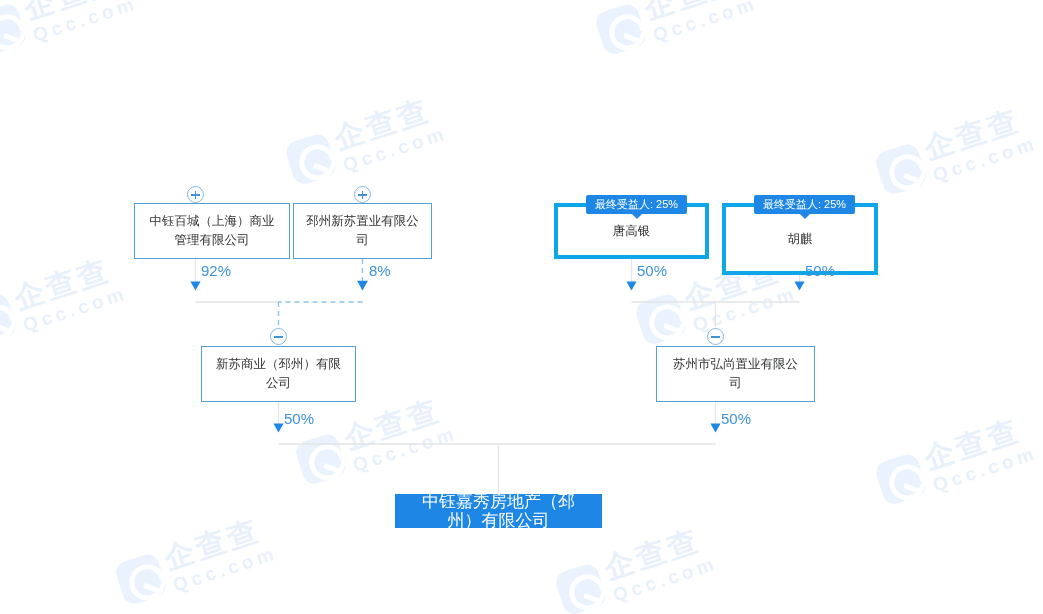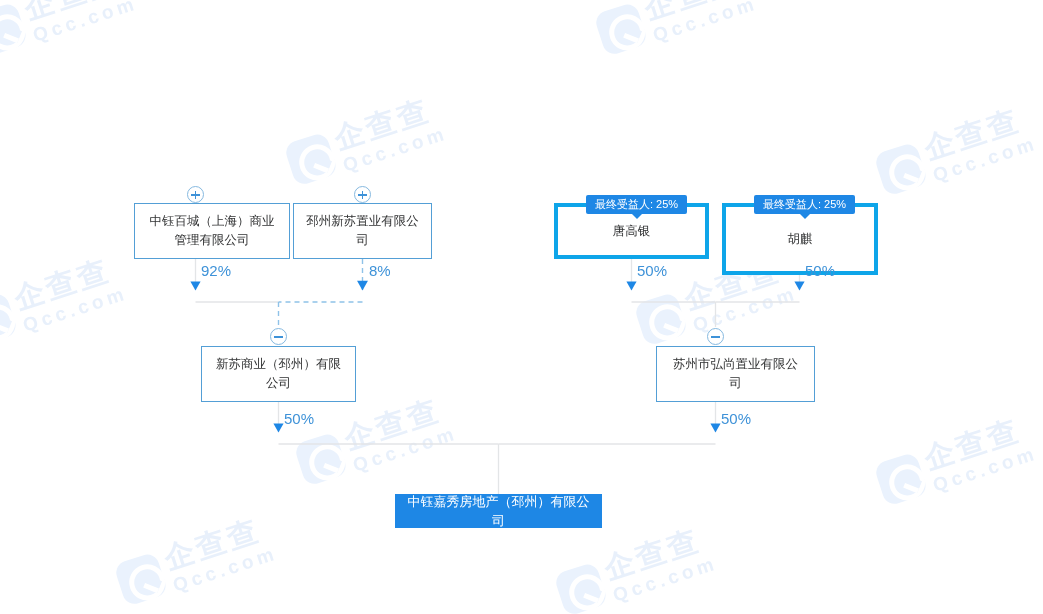--- a/index.html
+++ b/index.html
@@ -99,21 +99,21 @@
     line-height: 19px;
     color: #313233;
     background: #ffffff;
   }
   .node-company { border: 1px solid #539fd6; }
   .node-person  { border: 4px solid #0ea5e9; }
   .node-root {
     background: #1e87e5;
     border: 1px solid #1e87e5;
     color: #ffffff;
-    font-size: 13px;
+    font-size: 17px;
   }
 
   
   .toggle {
     position: absolute;
     width: 17px;
     height: 17px;
     border-radius: 50%;
     background: #ffffff;
     border: 1px solid #86b9e0;

